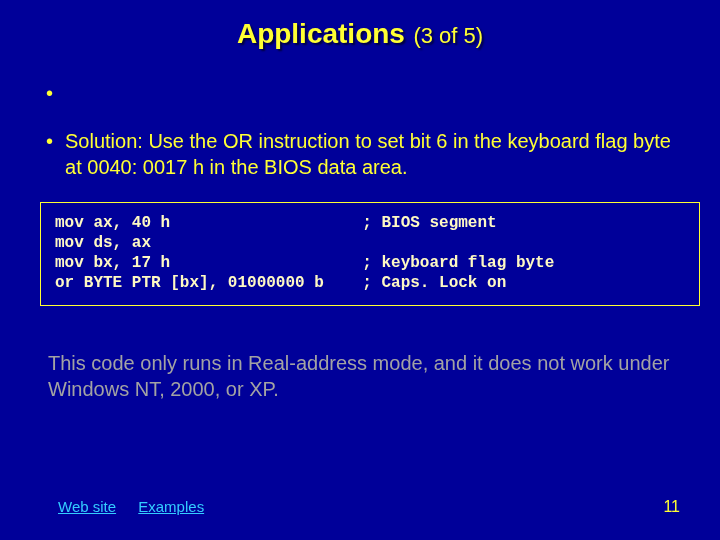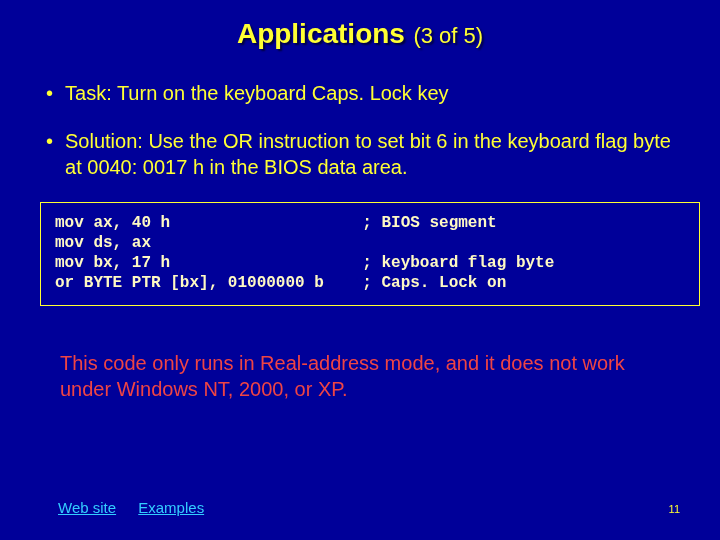--- a/index.html
+++ b/index.html
@@ -57,24 +57,24 @@
     }
     .codebox pre {
       font-family: "Courier New", monospace;
       font-size: 16px;
       font-weight: bold;
       color: #fef9c3;
       white-space: pre;
       line-height: 1.25;
     }
     .note {
-      color: #ef4444;
+      color: #a3a3a3;
       font-size: 20px;
       line-height: 1.3;
-      padding: 44px 40px 0 60px;
+      padding: 44px 40px 0 48px;
     }
     .footer {
       position: absolute;
       bottom: 24px;
       left: 0;
       right: 0;
       padding: 0 40px;
       display: flex;
       align-items: baseline;
     }
@@ -87,37 +87,36 @@
       font-size: 15px;
     }
     .link {
       color: #33ccff;
       text-decoration: underline;
       margin-right: 18px;
     }
     .pagenum {
       margin-left: auto;
       color: #ffff33;
-      font-size: 11px;
+      font-size: 16px;
     }
   </style>
 </head>
 <body>
 
 <div class="title-wrap">
   <span class="title">
     <span class="main">Applications</span>
     <span class="sub">(3 of 5)</span>
   </span>
 </div>
 
 <div class="content">
   <div class="bullet-item">
     <span class="bullet">•</span>
-    <span class="bullet-text">Task: Turn on the keyboard Caps. Lock key</span>
   </div>
   <div class="bullet-item">
     <span class="bullet">•</span>
     <span class="bullet-text">Solution: Use the OR instruction to set bit 6 in the keyboard flag byte at 0040: 0017 h in the BIOS data area.</span>
   </div>
 </div>
 
 <div class="codebox">
   <pre>mov ax, 40 h                    ; BIOS segment
 mov ds, ax

